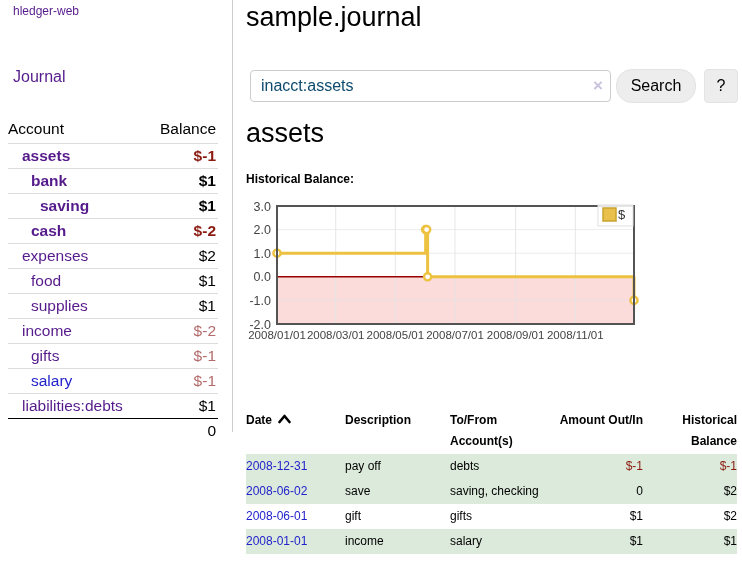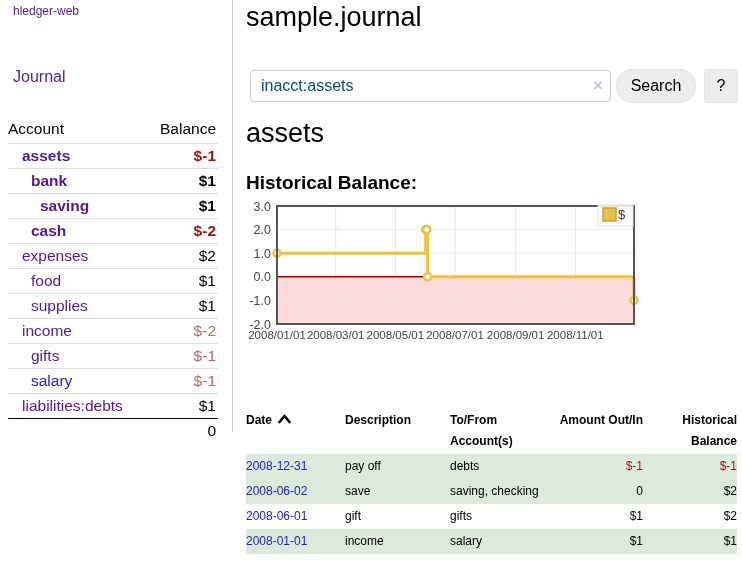--- a/index.html
+++ b/index.html
@@ -24,21 +24,21 @@
   .neg-light { color:#b36a6a; }
 
   
   .page-title { position:absolute; left:246px; top:2px; font-size:27px; font-weight:400; letter-spacing:0; }
   .search-input { position:absolute; left:250px; top:70px; width:361px; height:32px; border:1px solid #ccc; border-radius:4px; font-family:"Liberation Sans",sans-serif; font-size:16px; padding:0 28px 0 10px; color:#0c4a6e; outline:none; }
   .clear-icon { position:absolute; left:593px; top:76px; font-size:17px; font-weight:bold; color:#c9c2dc; cursor:pointer; }
   .btn { position:absolute; top:69px; height:34px; background:#ededed; border:1px solid #e3e3e3; border-radius:4px; font-family:"Liberation Sans",sans-serif; font-size:16px; color:#000; cursor:pointer; }
   .btn-search { left:616px; width:80px;border-radius:16px; }
   .btn-help { left:704px; width:34px; }
   .account-title { position:absolute; left:246px; top:118px; font-size:27px; font-weight:400; }
-  .chart-label { position:absolute; left:246px; top:172px; font-size:19px; font-weight:bold; }
+  .chart-label { position:absolute; left:246px; top:172px; font-size:12px; font-weight:bold; }
   .chart-wrap { position:absolute; left:240px; top:198px; width:402px; height:148px; }
 
   
   table.register { position:absolute; left:246px; top:360px; width:491px; border-collapse:collapse; font-size:12px; table-layout:fixed;margin-top:48px; }
   table.register th { font-weight:bold; text-align:left; vertical-align:top; padding:2px 0; line-height:21px; }
   table.register th.num, table.register td.num { text-align:right; }
   table.register td { padding:2px 0; vertical-align:top; line-height:21px; }
   table.register tr.striped { background:#dceadb; }
   table.register col.c-date { width:99px; }
   table.register col.c-desc { width:105px; }

